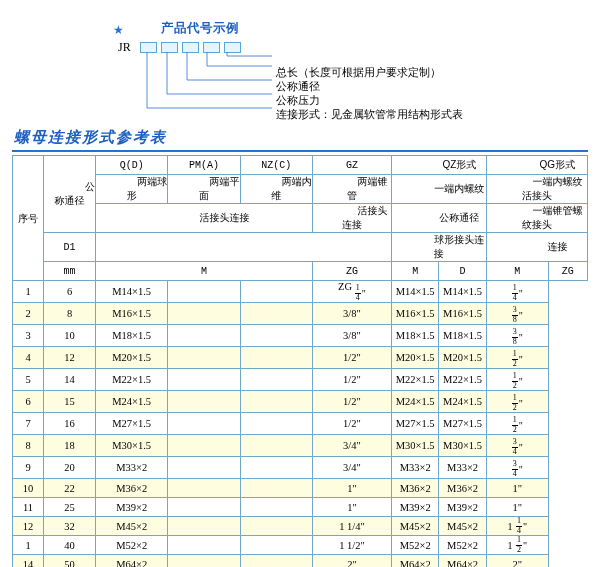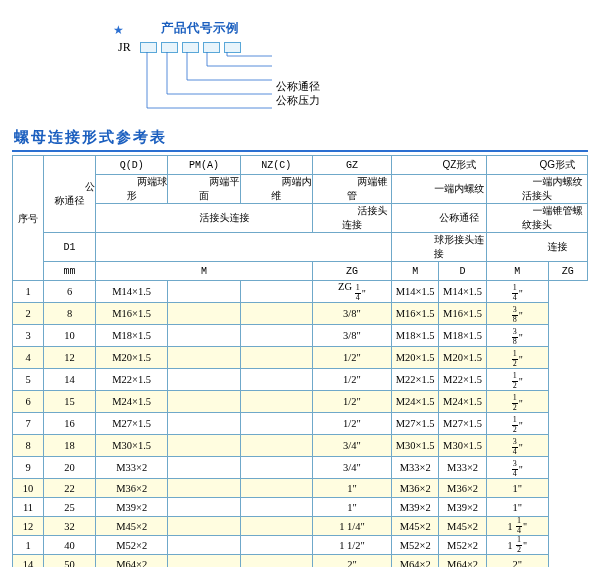--- a/index.html
+++ b/index.html
@@ -22,21 +22,21 @@
   .legend{position:absolute;font-size:11px;line-height:13px;white-space:nowrap;font-family:"Liberation Sans",sans-serif;}
   .lg1{left:276px;top:52px;}
   .lg2{left:276px;top:66px;}
   .lg3{left:276px;top:80px;}
   .lg4{left:276px;top:94px;}
   .lg5{left:276px;top:108px;}
 
   
   .sec-title{
     position:absolute;left:14px;top:128px;
-    font-size:15px;font-weight:bold;color:#1b5fbf;letter-spacing:2px;
+    font-size:15px;font-weight:bold;color:#1b5fbf;letter-spacing:2px;font-style:italic;
   }
   .sec-underline{
     position:absolute;left:12px;top:150px;width:576px;height:2px;background:#2b6fd1;
   }
 
   
   table.main{
     position:absolute;left:12px;top:155px;
     border-collapse:collapse;
     width:576px;
@@ -83,22 +83,24 @@
 
   <svg class="leaders">
 
     <path d="M147,52 L147,108 L272,108" stroke="#2b6fd1" fill="none" stroke-width="0.8"></path>
     <path d="M167,52 L167,94 L272,94" stroke="#2b6fd1" fill="none" stroke-width="0.8"></path>
     <path d="M187,52 L187,80 L272,80" stroke="#2b6fd1" fill="none" stroke-width="0.8"></path>
     <path d="M207,52 L207,66 L272,66" stroke="#2b6fd1" fill="none" stroke-width="0.8"></path>
     <path d="M227,52 L227,56 L272,56" stroke="#2b6fd1" fill="none" stroke-width="0.8"></path>
   </svg>
 
+  <span class="legend lg2">总长（长度可根据用户要求定制）</span>
   <span class="legend lg3">公称通径</span>
   <span class="legend lg4">公称压力</span>
+  <span class="legend lg5">连接形式：见金属软管常用结构形式表</span>
 </div>
 
 <div class="sec-title">螺母连接形式参考表</div>
 <div class="sec-underline"></div>
 
 <table class="main">
   <thead>
     <tr>
       <td class="col-seq" rowspan="5">
         <span class="seq-vert">序号</span>

